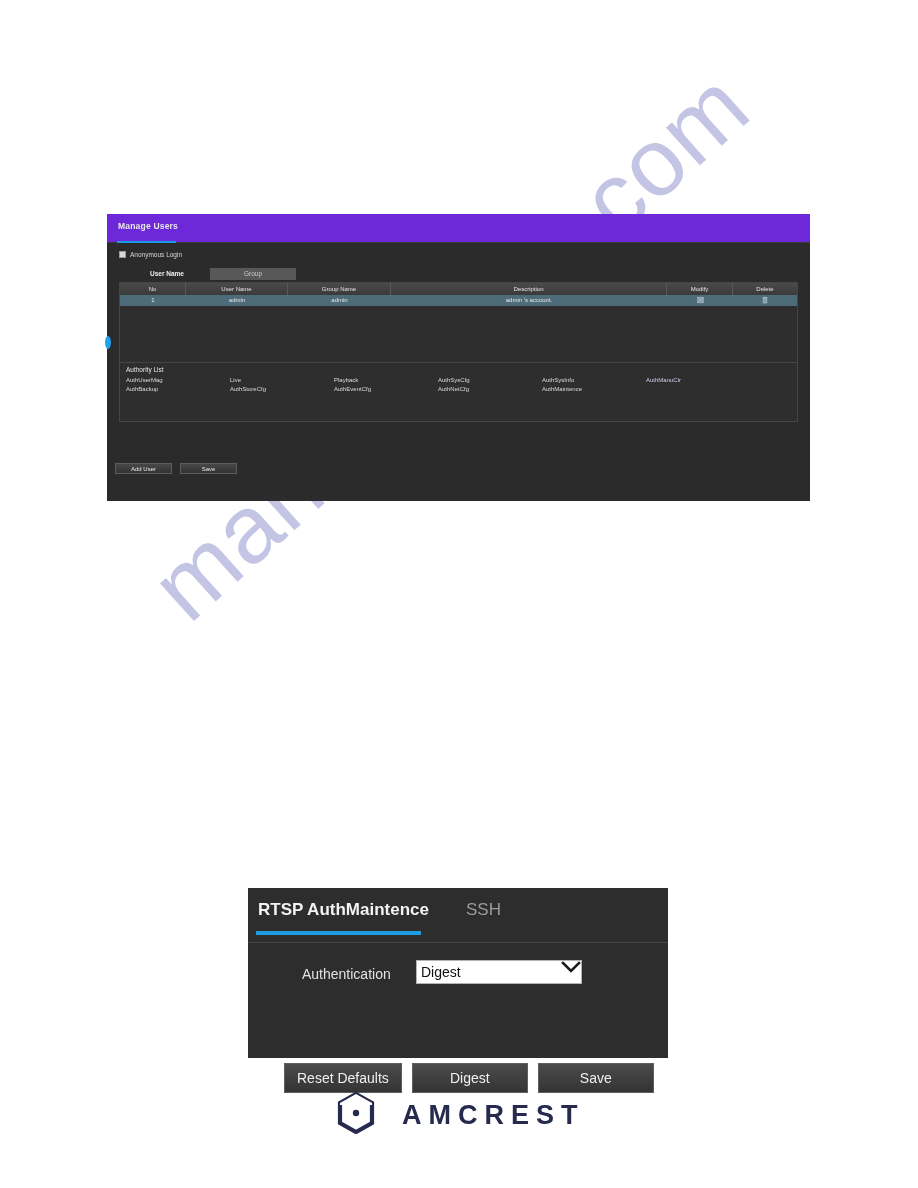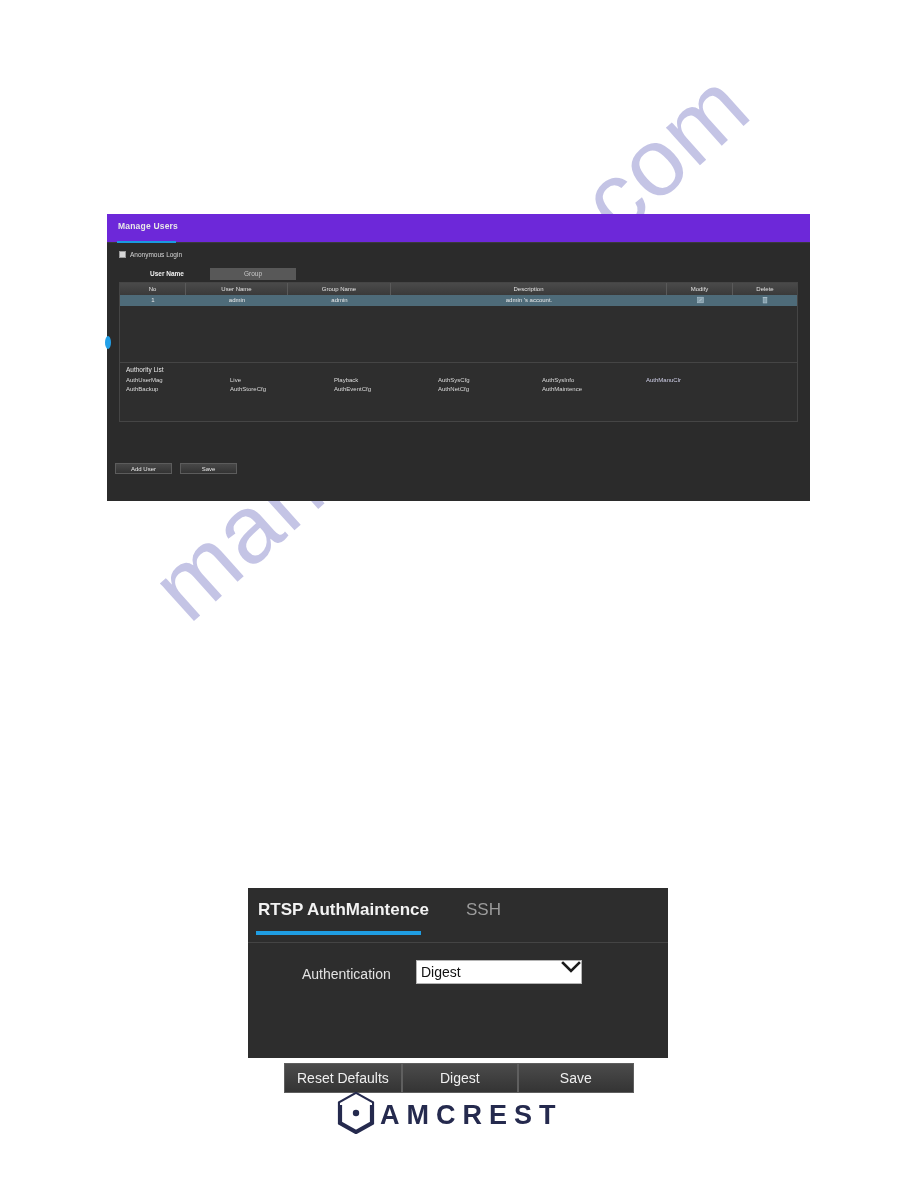--- a/index.html
+++ b/index.html
@@ -317,20 +317,21 @@
     width: 0; height: 0;
     pointer-events: none;
   }
   .rtsp-select-arrow svg { display: block; }
 
   .rtsp-buttons {
     position: absolute;
     left: 36px;
     top: 120px;
     display: flex;
+    gap: 10px;
   }
   .rtsp-btn {
     height: 30px;
     line-height: 28px;
     text-align: center;
     font-size: 14px;
     color: #efefef;
     background: linear-gradient(to bottom, #4b4b4b 0%, #343434 100%);
     border: 1px solid #5f5f5f;
     cursor: pointer;
@@ -338,21 +339,21 @@
     min-width: 116px;
   }
 
   
   #amcrest-logo {
     position: absolute;
     left: 336px;
     top: 1092px;
     display: flex;
     align-items: center;
-    gap: 4px;
+    gap: 26px;
     z-index: 10;
   }
   .amc-wordmark {
     font-size: 27px;
     font-weight: bold;
     letter-spacing: 7px;
     color: #252a4e;
     font-family: "Liberation Sans", sans-serif;
   }
 </style>

